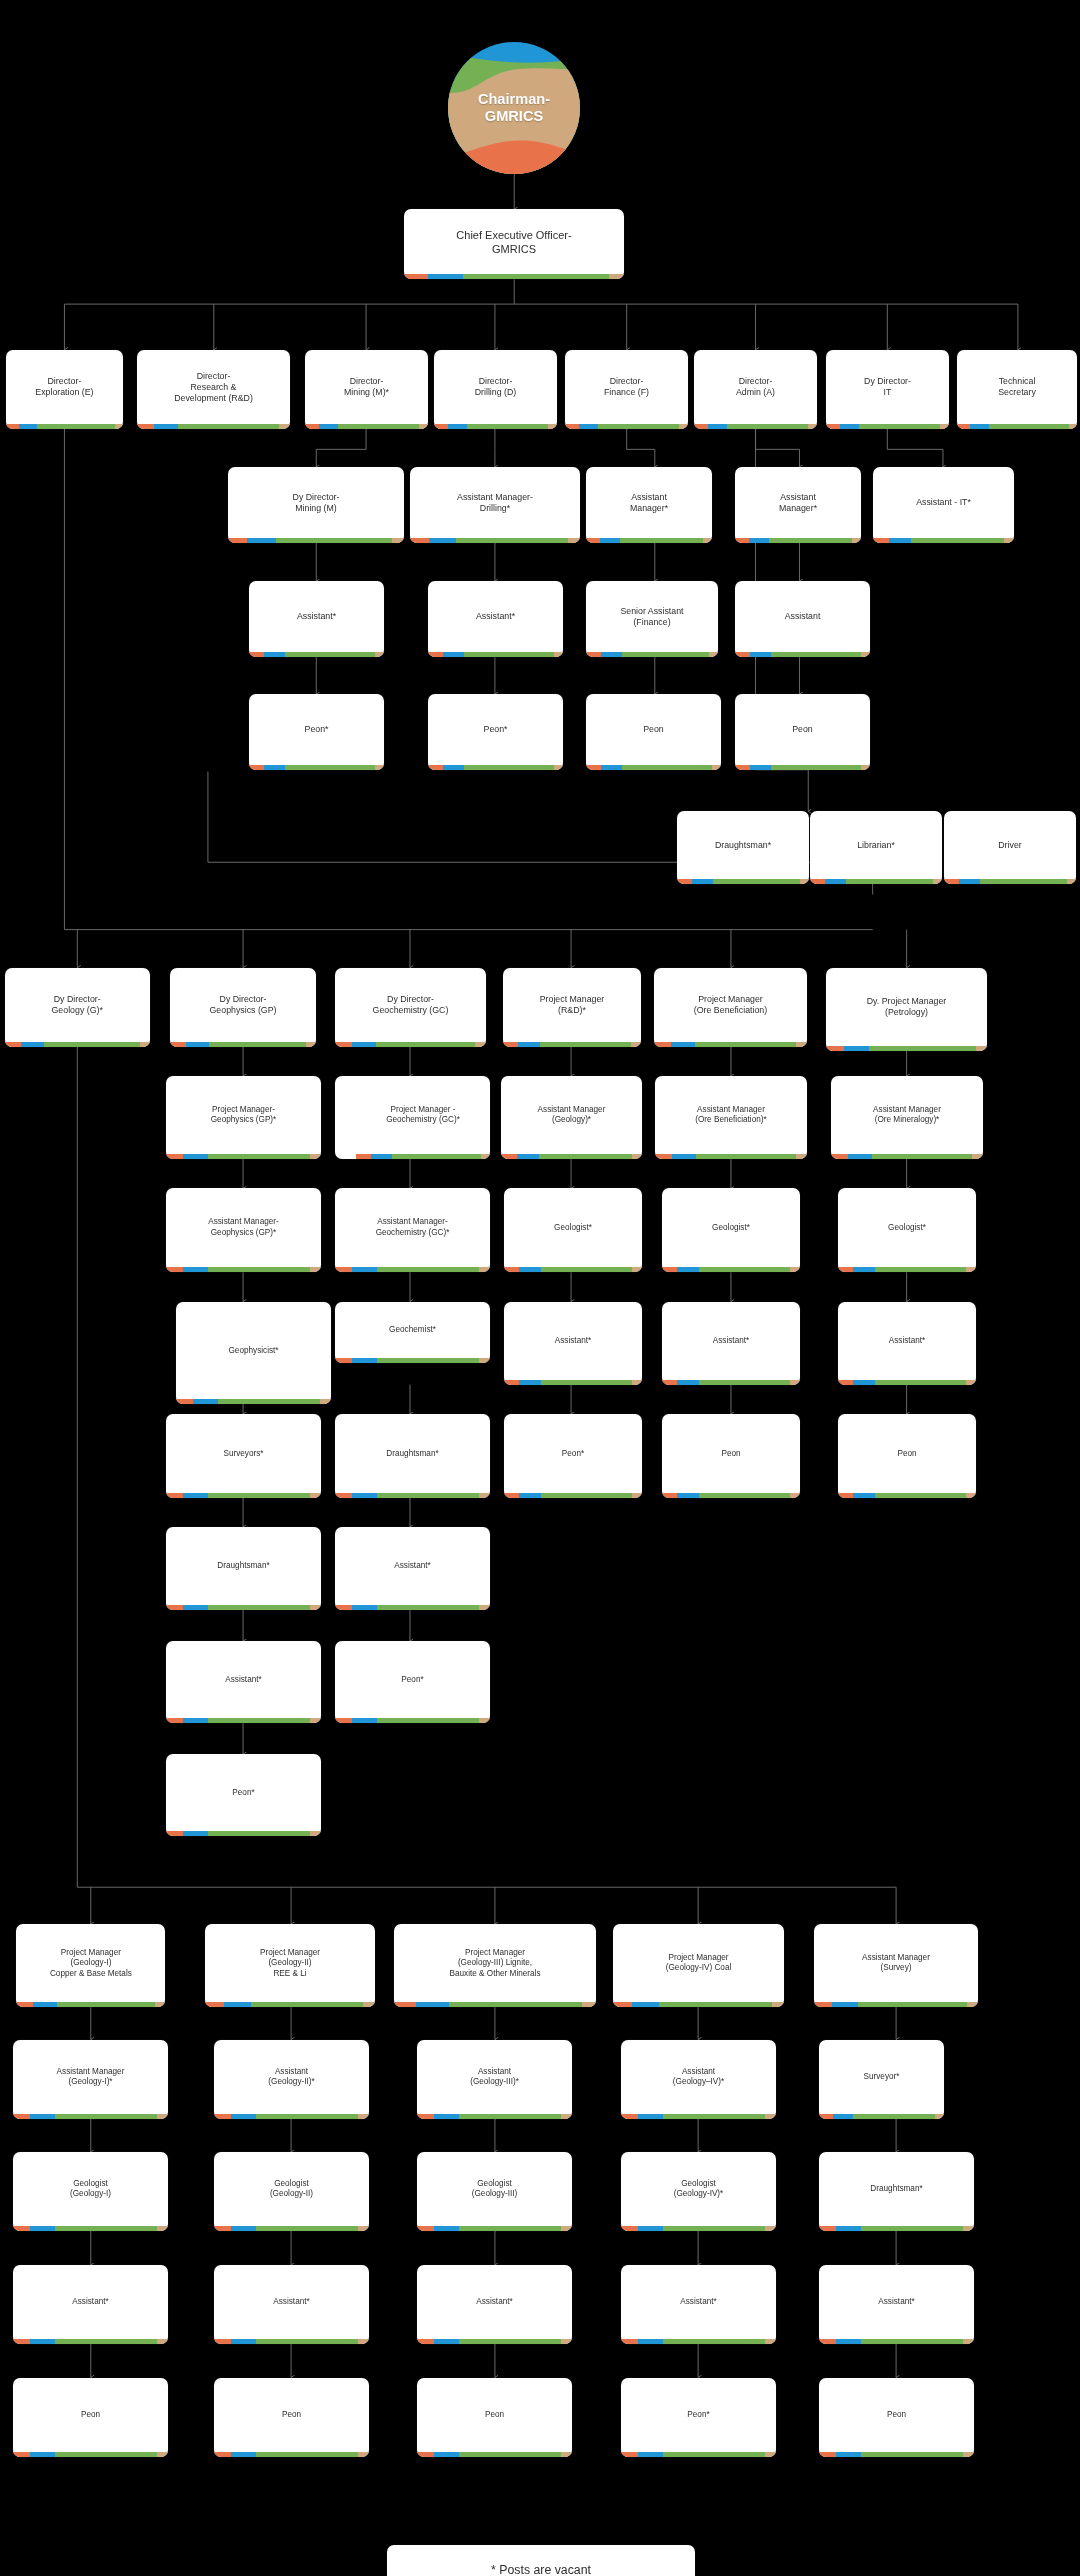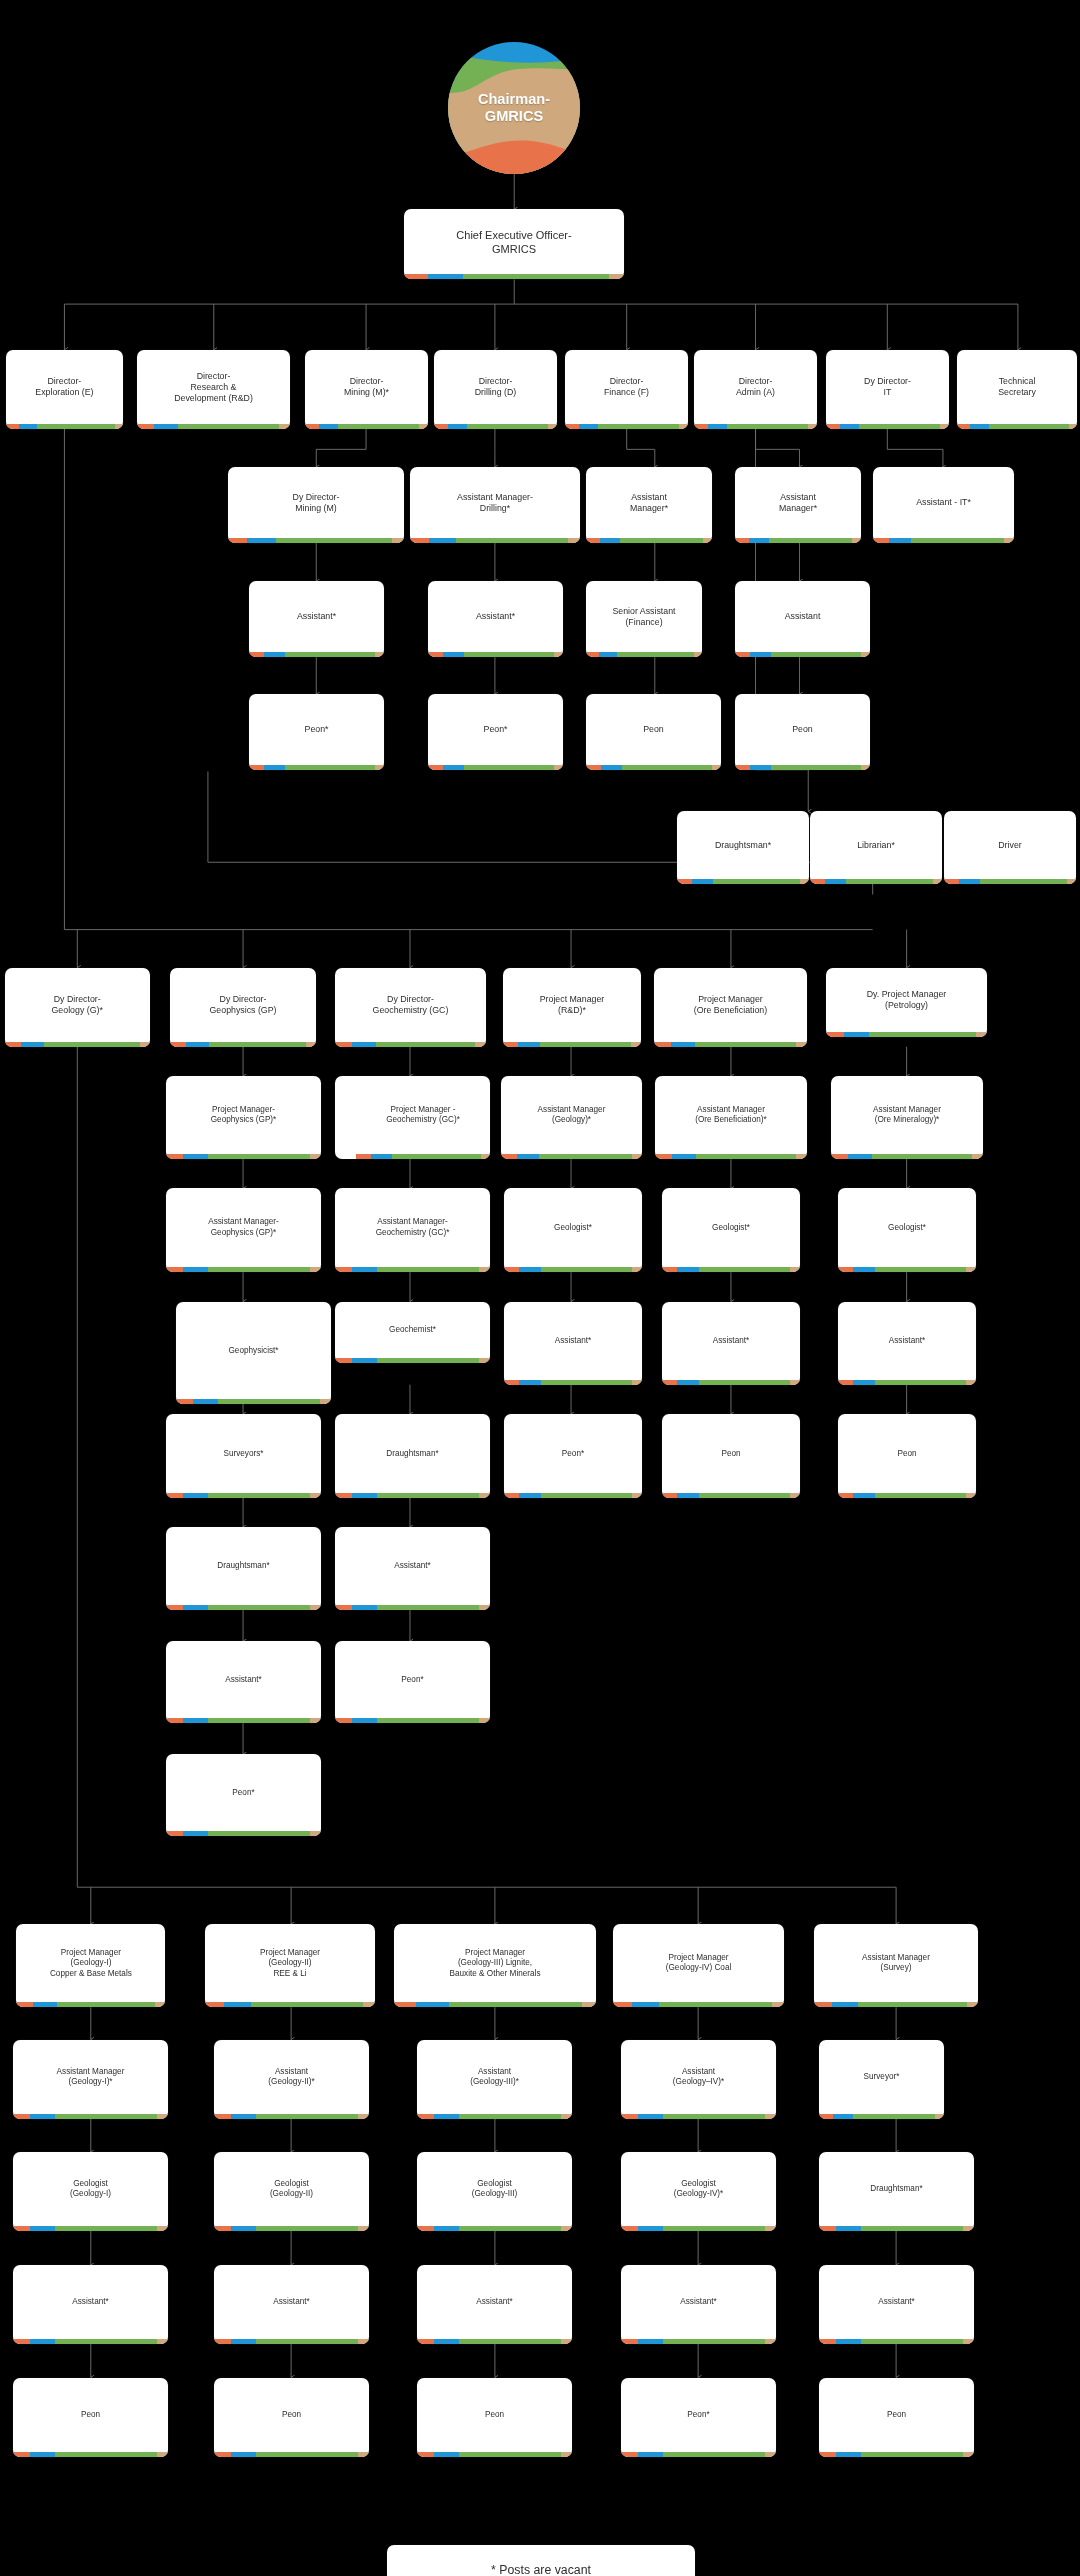--- a/index.html
+++ b/index.html
@@ -367,21 +367,21 @@
   </div>
   <div class="node small" style="left:428px; top:542px; width:135px; height:76px;">
     <div class="txt">Assistant*</div>
     <div class="stripe">
         <i class="s1"></i>
         <i class="s2"></i>
         <i class="s3"></i>
         <i class="s4"></i>
       </div>
   </div>
-  <div class="node small" style="left:586px; top:542px; width:116px; height:76px;">
+  <div class="node small" style="left:586px; top:542px; width:132px; height:76px;">
     <div class="txt">Senior Assistant
 (Finance)</div>
     <div class="stripe">
         <i class="s1"></i>
         <i class="s2"></i>
         <i class="s3"></i>
         <i class="s4"></i>
       </div>
   </div>
   <div class="node small" style="left:735px; top:542px; width:135px; height:76px;">
@@ -502,21 +502,21 @@
   <div class="node small" style="left:654px; top:929px; width:153px; height:79px;">
     <div class="txt">Project Manager
 (Ore Beneficiation)</div>
     <div class="stripe">
         <i class="s1"></i>
         <i class="s2"></i>
         <i class="s3"></i>
         <i class="s4"></i>
       </div>
   </div>
-  <div class="node small" style="left:826px; top:929px; width:161px; height:69px;">
+  <div class="node small" style="left:826px; top:929px; width:161px; height:83px;">
     <div class="txt">Dy. Project Manager
 (Petrology)</div>
     <div class="stripe">
         <i class="s1"></i>
         <i class="s2"></i>
         <i class="s3"></i>
         <i class="s4"></i>
       </div>
   </div>
 

